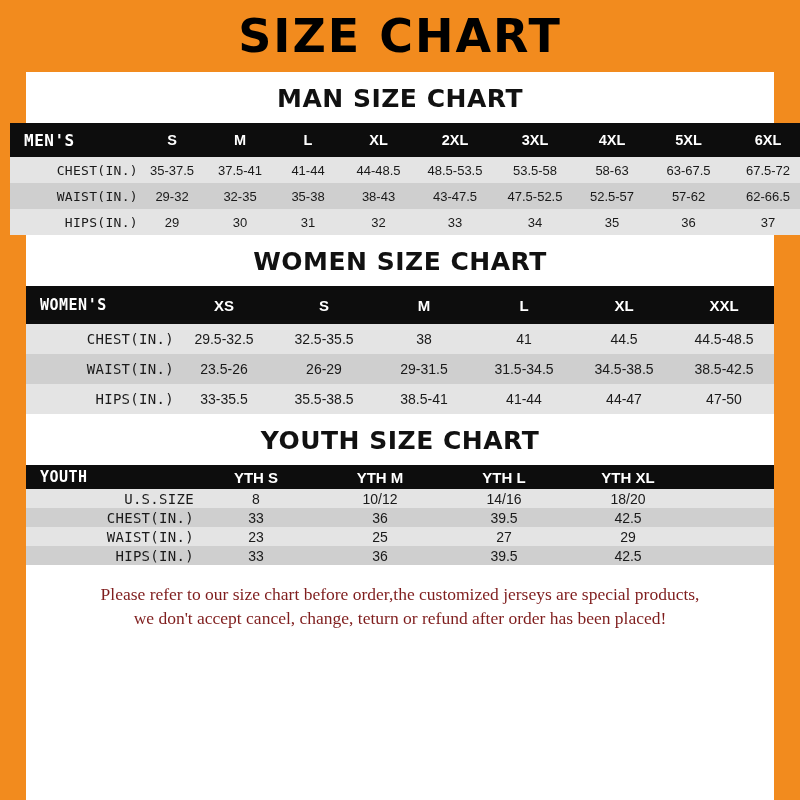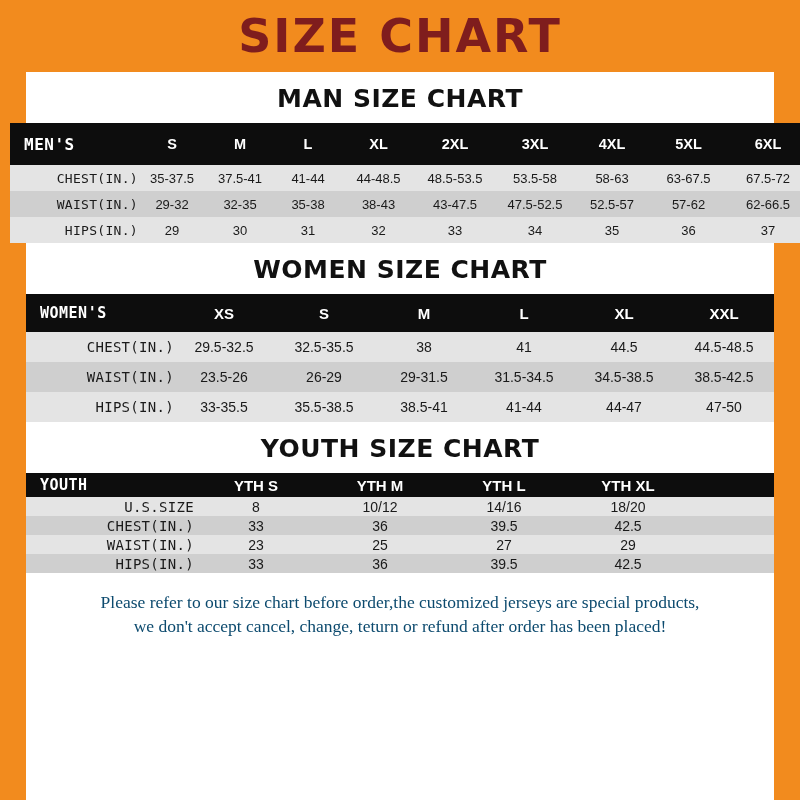--- a/index.html
+++ b/index.html
@@ -39,21 +39,21 @@
     background: #f28b1e;
     display: flex;
     align-items: center;
     justify-content: center;
   }
   .header-title {
     font-family: "DejaVu Sans", sans-serif;
     font-weight: bold;
     font-size: 46px;
     letter-spacing: 2px;
-    color: #7f1d1d;
+    color: #000000;
     line-height: 1;
   }
 
   .content {
     position: relative;
     z-index: 2;
     flex: 1;
     padding: 0 10px;
     box-sizing: border-box;
     background: transparent;
@@ -85,21 +85,21 @@
     font-family: "Liberation Sans", sans-serif;
     padding: 0;
     height: 26px;
     vertical-align: middle;
   }
   table.chart thead th {
     background: #0d0d0d;
     color: #ffffff;
     font-weight: bold;
     font-size: 14.5px;
-    height: 42px;
+    height: 34px;
   }
   table.chart thead th.rowlabel {
     font-family: "DejaVu Sans Mono", monospace;
     font-weight: bold;
     font-size: 16px;
     letter-spacing: 0.5px;
     text-align: left;
     padding-left: 14px;
   }
   table.chart tbody td.rowlabel {
@@ -120,21 +120,21 @@
 
   table.chart.youth thead th { font-size: 15px; }
   table.chart.youth th, table.chart.youth td { height: 19px; font-size: 14px; }
   table.chart.youth thead th { height: 24px; }
   table.chart.youth tbody td.rowlabel { font-size: 14px; }
 
   .footer-note {
     margin: 18px auto 0 auto;
     width: 752px;
     text-align: center;
-    color: #0c4a6e;
+    color: #7f1d1d;
     font-family: "Liberation Serif", serif;
     font-size: 17.5px;
     line-height: 1.35;
   }
   .footer-note div { white-space: nowrap; }
 </style>
 </head>
 <body>
 
 <div class="page">

